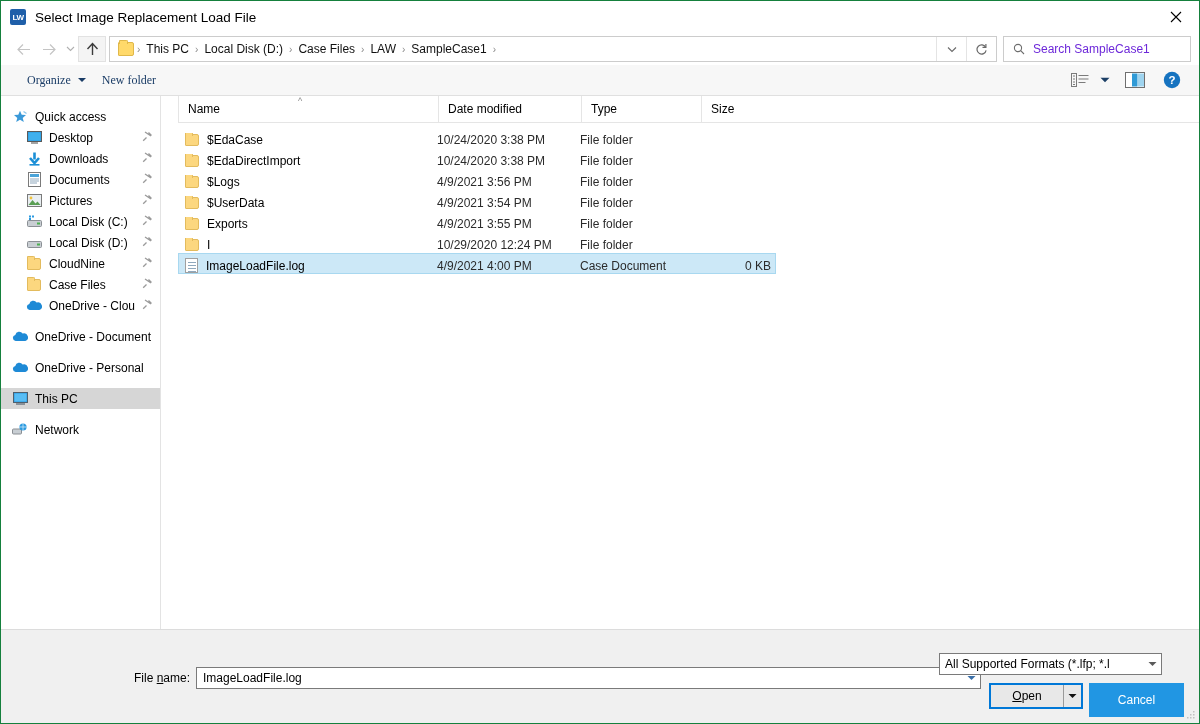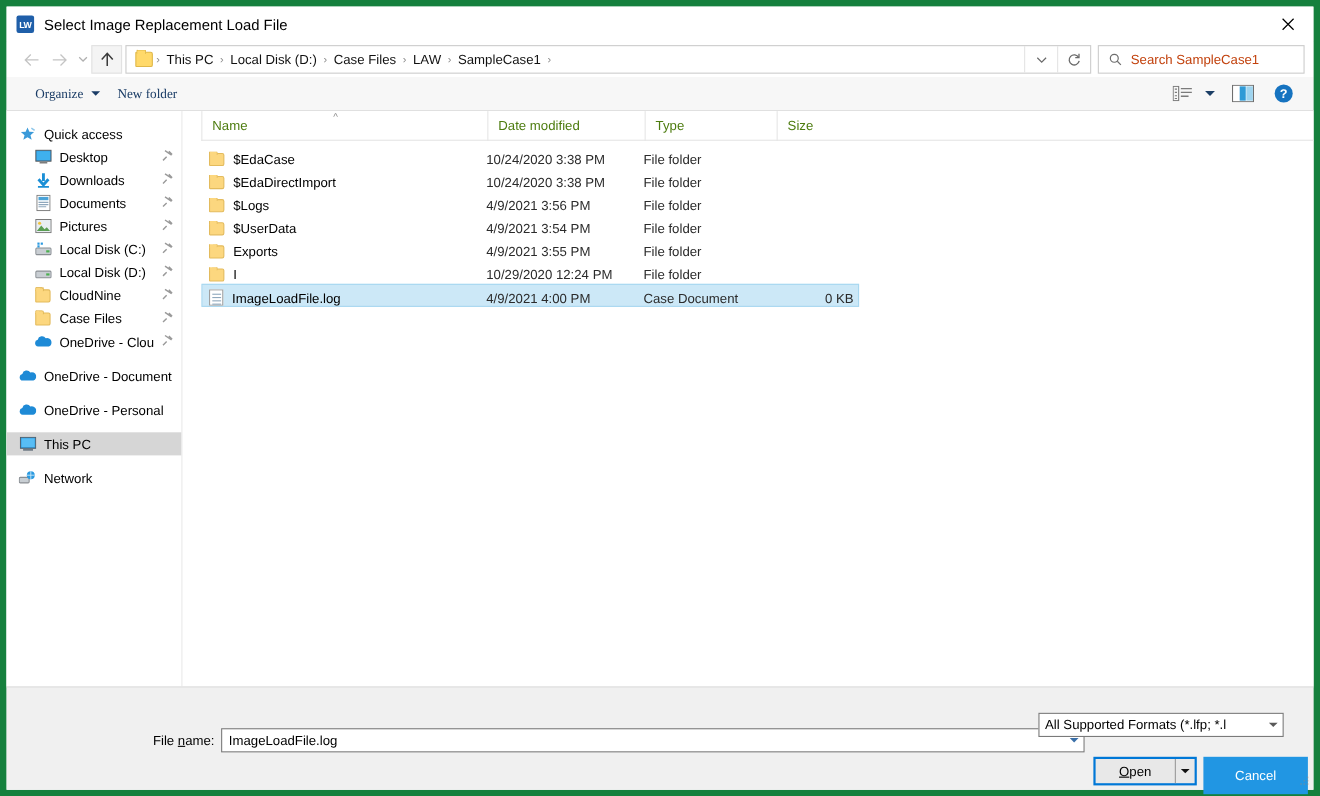--- a/index.html
+++ b/index.html
@@ -8,21 +8,21 @@
     font-family: "Liberation Sans", sans-serif;
     font-size: 12px;
     color: #000;
     background: #ffffff;
     overflow: hidden;
   }
   .dialog {
     position: relative;
     width: 1200px; height: 724px;
     background: #ffffff;
-    border: 6px solid #15803d;
+    border: 1px solid #15803d;
     display: flex; flex-direction: column;
   }
 
   
   .titlebar {
     height: 32px; flex: 0 0 32px;
     display: flex; align-items: center;
     background: #ffffff;
     padding-left: 9px;
   }
@@ -114,21 +114,21 @@
   }
   .searchbox {
     width: 188px; height: 26px;
     border: 1px solid #cccccc;
     background: #fff;
     display: flex; align-items: center;
     margin-left: 6px;
     flex: 0 0 188px;
   }
   .search-icon { margin: 0 8px 0 9px; color: #6d6d6d; flex: 0 0 auto; }
-  .search-ph { font-size: 12px; color: #c2410c; white-space: nowrap; }
+  .search-ph { font-size: 12px; color: #6d28d9; white-space: nowrap; }
 
   
   .toolbar {
     height: 31px; flex: 0 0 31px;
     display: flex; align-items: center;
     background: #f7f7f7;
     border-bottom: 1px solid #e0e0e0;
     padding: 0 10px 0 18px;
   }
   .tb-item {
@@ -219,21 +219,21 @@
     display: flex; align-items: center;
     border-bottom: 1px solid #e5e5e5;
     position: relative;
   }
   .sort-caret {
     position: absolute; left: 120px; top: 1px;
     color: #8a8a8a; font-size: 9px;
     line-height: 9px;
   }
   .ch {
-    font-size: 12px; color: #4d7c0f;
+    font-size: 12px; color: #000000;
     padding-left: 9px;
     height: 27px;
     display: flex; align-items: center;
     border-left: 1px solid #e5e5e5;
     cursor: pointer;
     white-space: nowrap;
   }
   .ch:first-child { border-left: none; }
   .c-name { width: 260px; flex: 0 0 260px; padding-left: 9px; }
   .c-date { width: 143px; flex: 0 0 143px; }

